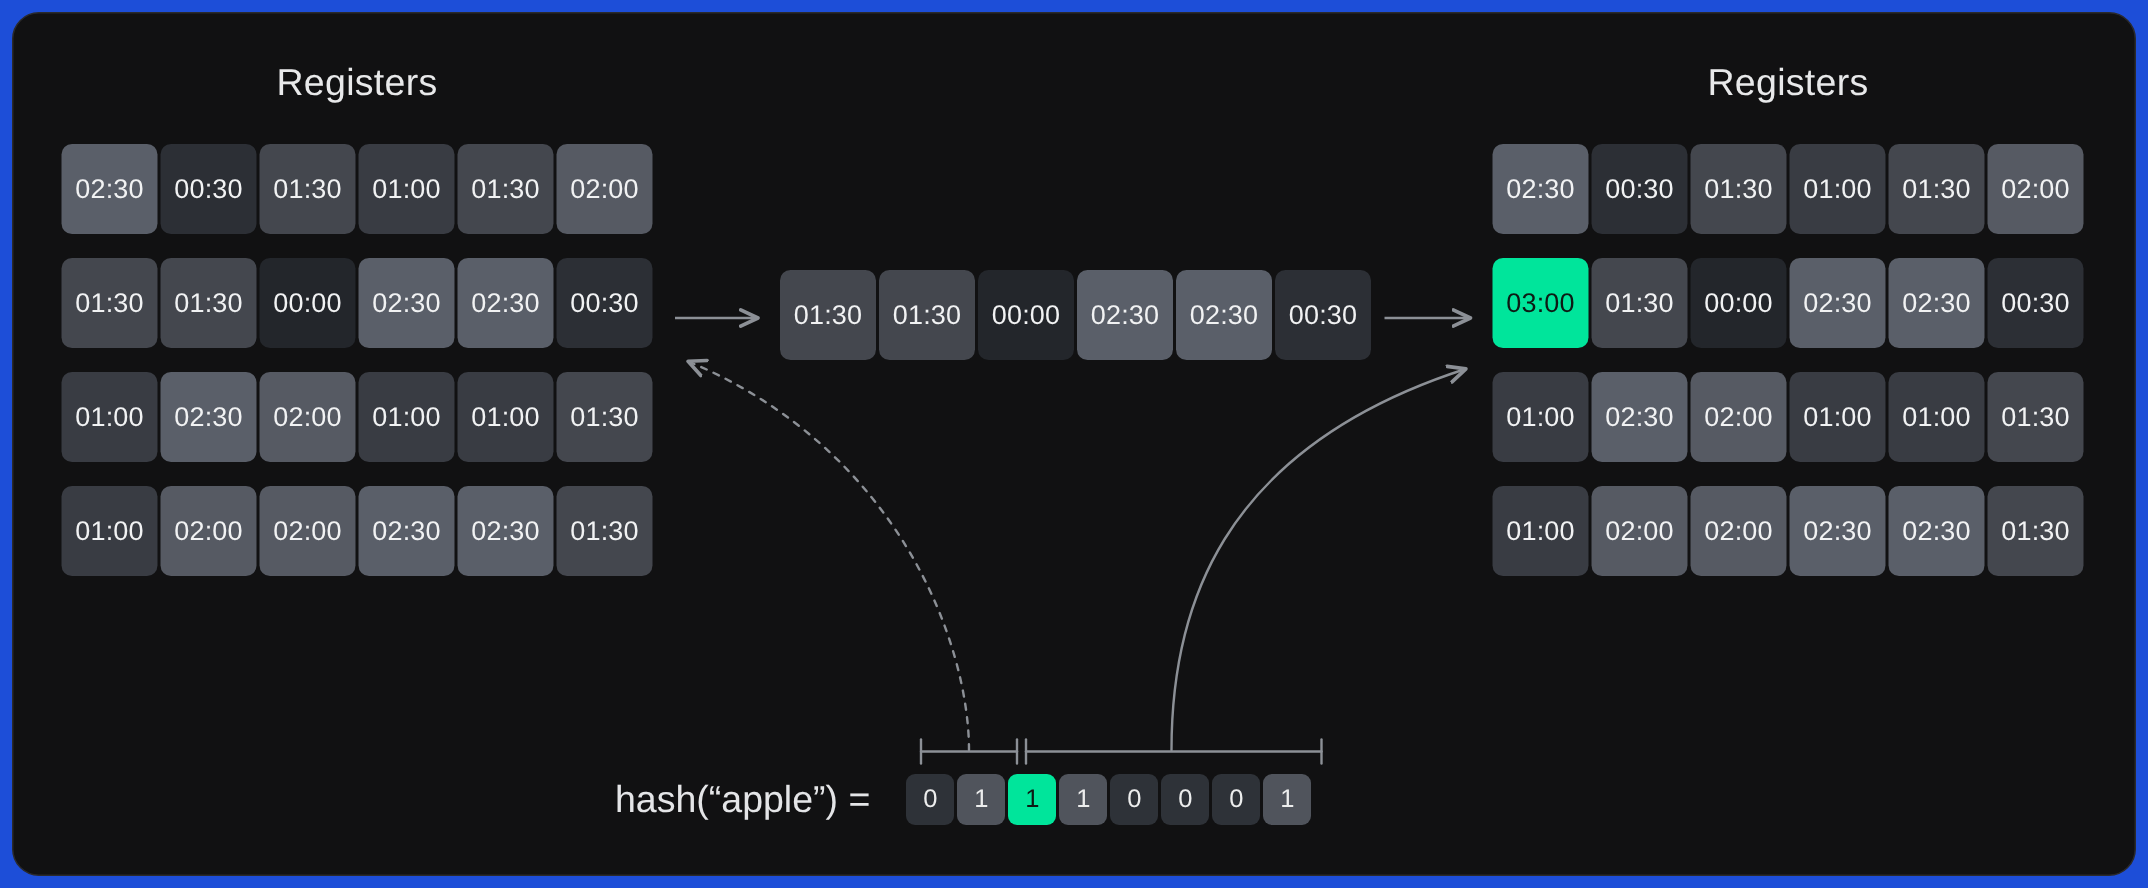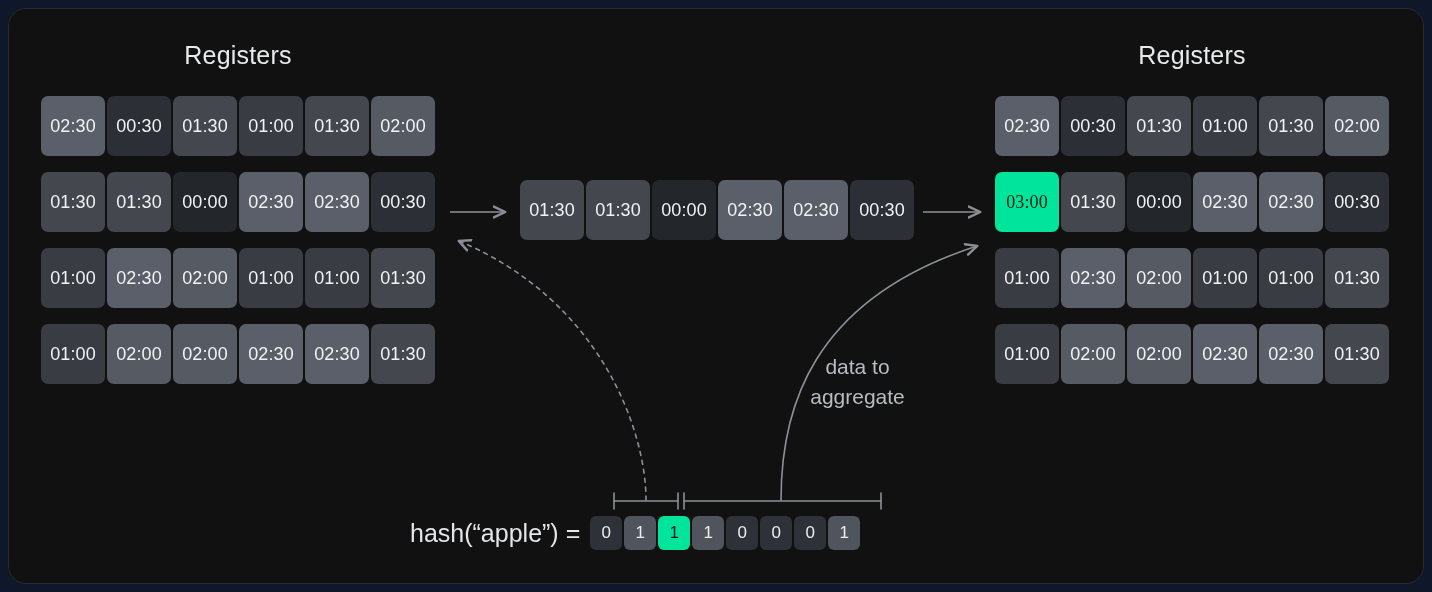--- a/index.html
+++ b/index.html
@@ -5,21 +5,21 @@
   html, body {
     margin: 0;
     padding: 0;
     background: #000000;
     font-family: "Liberation Sans", sans-serif;
   }
   #stage {
     position: relative;
     width: 1432px;
     height: 592px;
-    background: #0f172a;
+    background: #1d4ed8;
     overflow: hidden;
   }
   #canvas {
     position: absolute;
     left: 8px;
     top: 8px;
     width: 1416px;
     height: 576px;
     background: #111112;
     border: 1px solid #2a2a2c;
@@ -61,21 +61,20 @@
     display: flex;
     align-items: center;
     justify-content: center;
     font-size: 18px;
     color: #f1f2f3;
     letter-spacing: 0.1px;
     box-sizing: border-box;
   }
   .cell.hl {
     color: #0d1a14;
-    font-family: Liberation Serif, serif;
   }
 
   
   #mid-row {
     position: absolute;
     left: 520px;
     top: 180px;
     display: flex;
     gap: 2px;
   }
@@ -106,21 +105,21 @@
     left: 410px;
     top: 516px;
     display: flex;
     align-items: center;
     gap: 0;
   }
   #hash-label {
     font-size: 25px;
     color: #e4e5e7;
     white-space: nowrap;
-    margin-right: 10px;
+    margin-right: 24px;
   }
   #bits {
     display: flex;
     gap: 2px;
   }
   .bit {
     width: 32px;
     height: 34px;
     border-radius: 6px;
     display: flex;
@@ -254,22 +253,20 @@
       <line x1="678" y1="493" x2="678" y2="509"></line>
     </g>
 
     <g stroke="#8c9096" stroke-width="1.6" stroke-linecap="round">
       <line x1="684" y1="493" x2="684" y2="509"></line>
       <line x1="684" y1="501" x2="881" y2="501"></line>
       <line x1="881" y1="493" x2="881" y2="509"></line>
     </g>
   </svg>
 
-  <div class="annot" id="annot-data">data to
-aggregate</div>
 
   <div id="hash-row">
     <div id="hash-label">hash(“apple”) =</div>
     <div id="bits">
         <div class="bit zero">0</div>
         <div class="bit one">1</div>
         <div class="bit one hl" style="background: rgb(0, 229, 155);">1</div>
         <div class="bit one">1</div>
         <div class="bit zero">0</div>
         <div class="bit zero">0</div>

